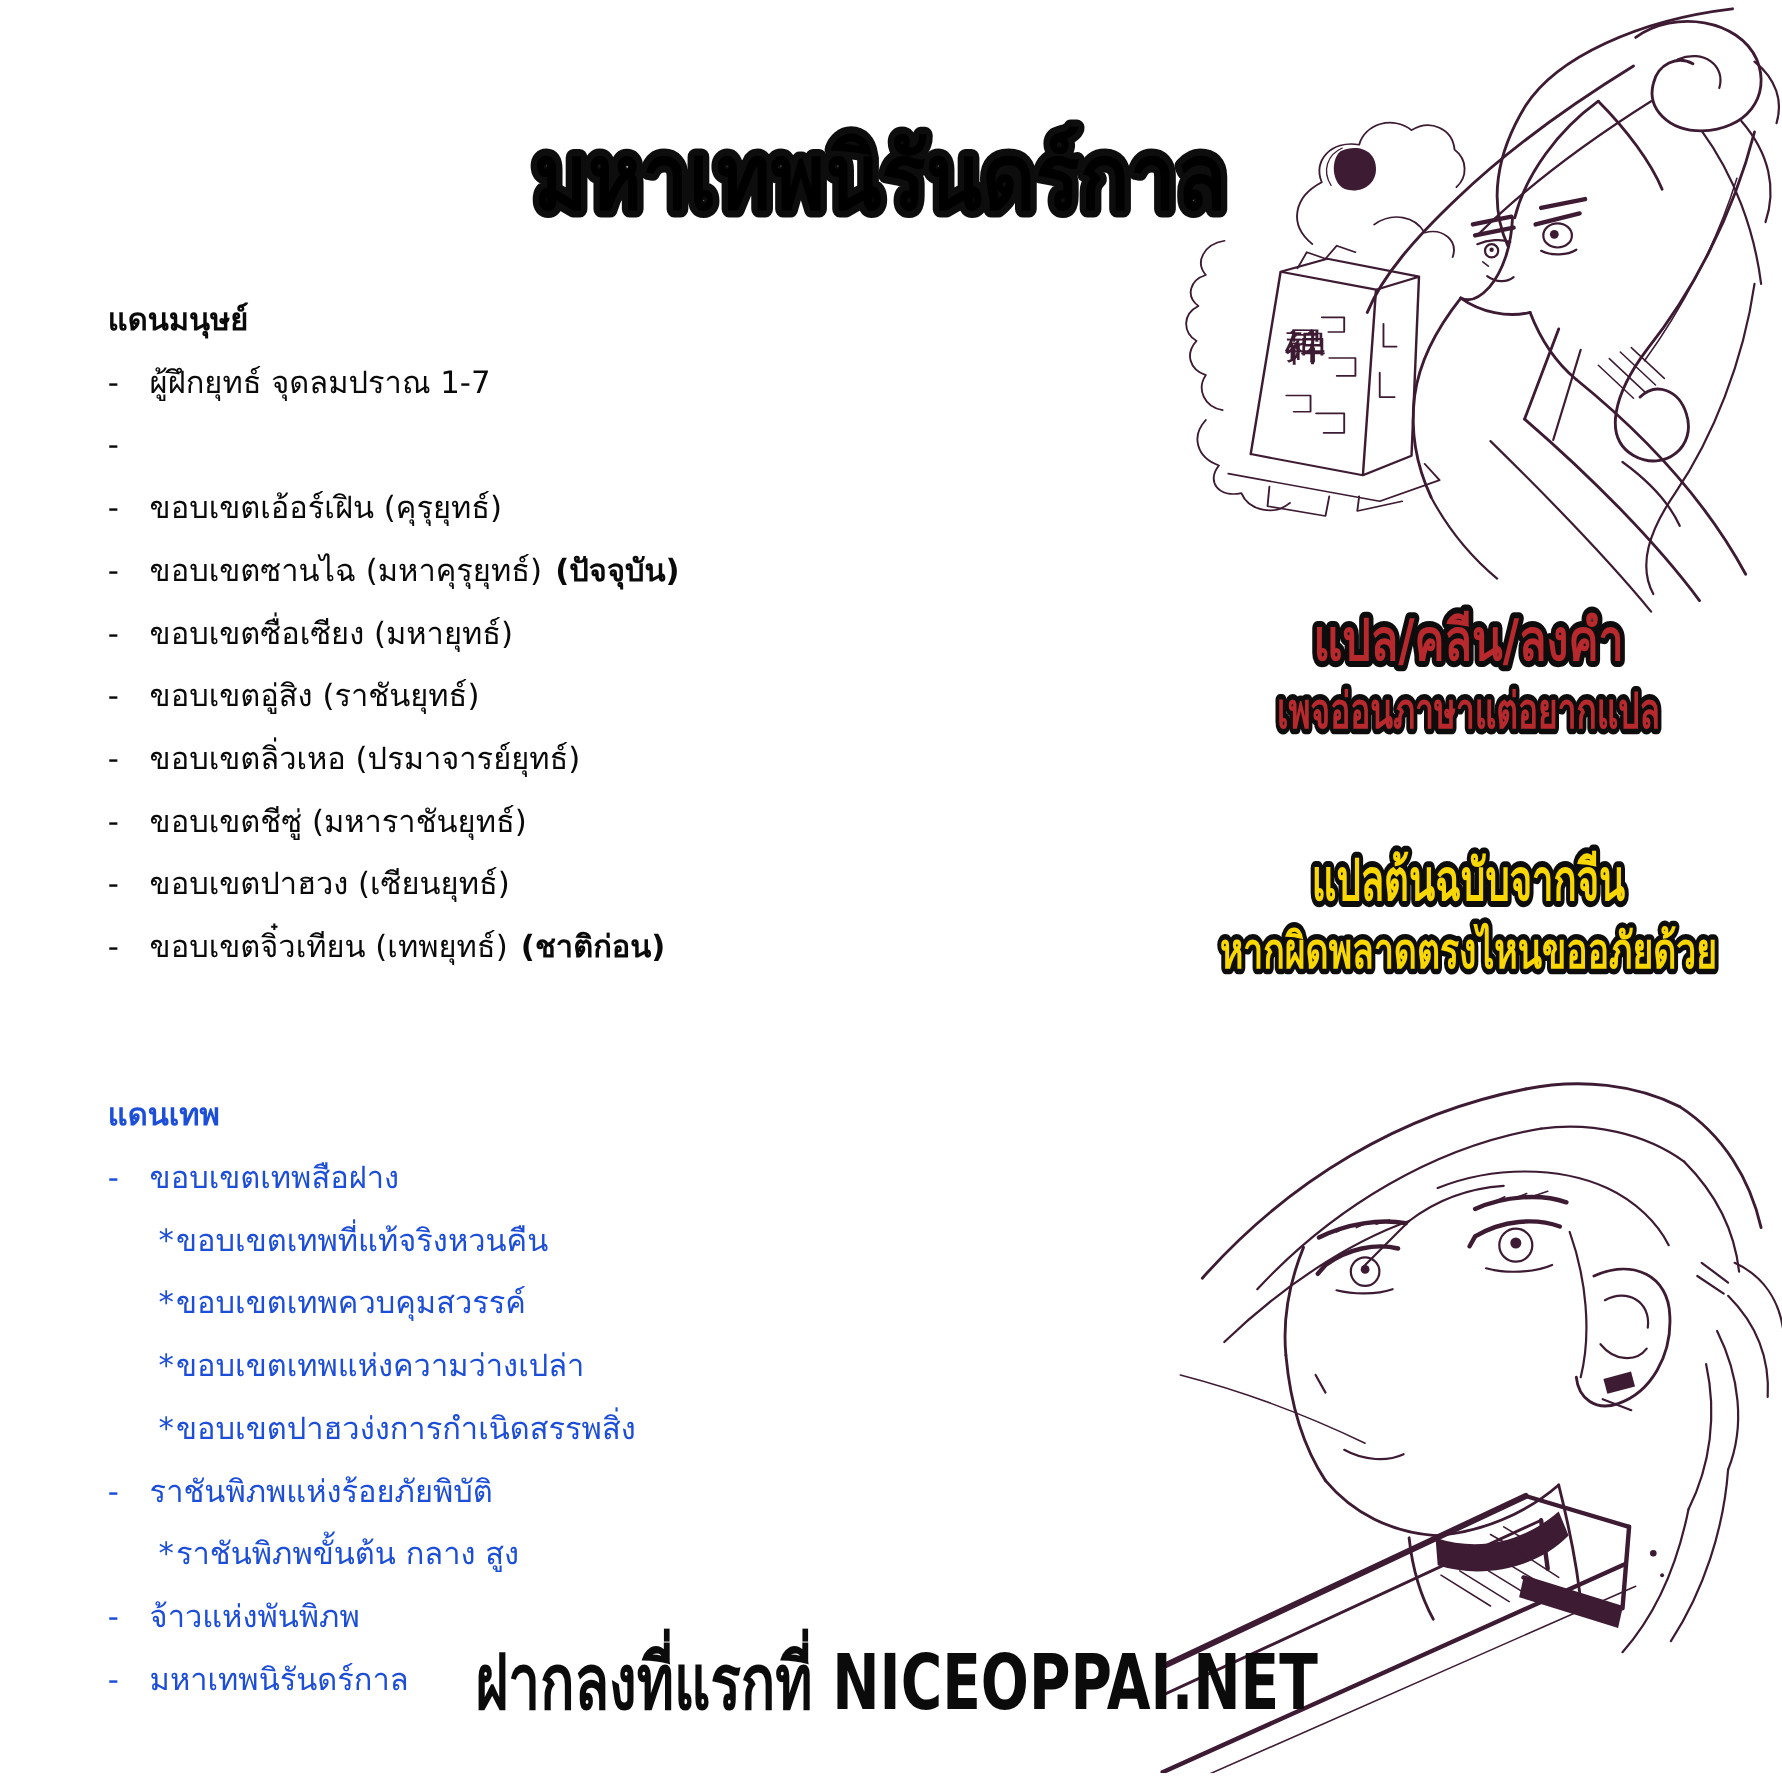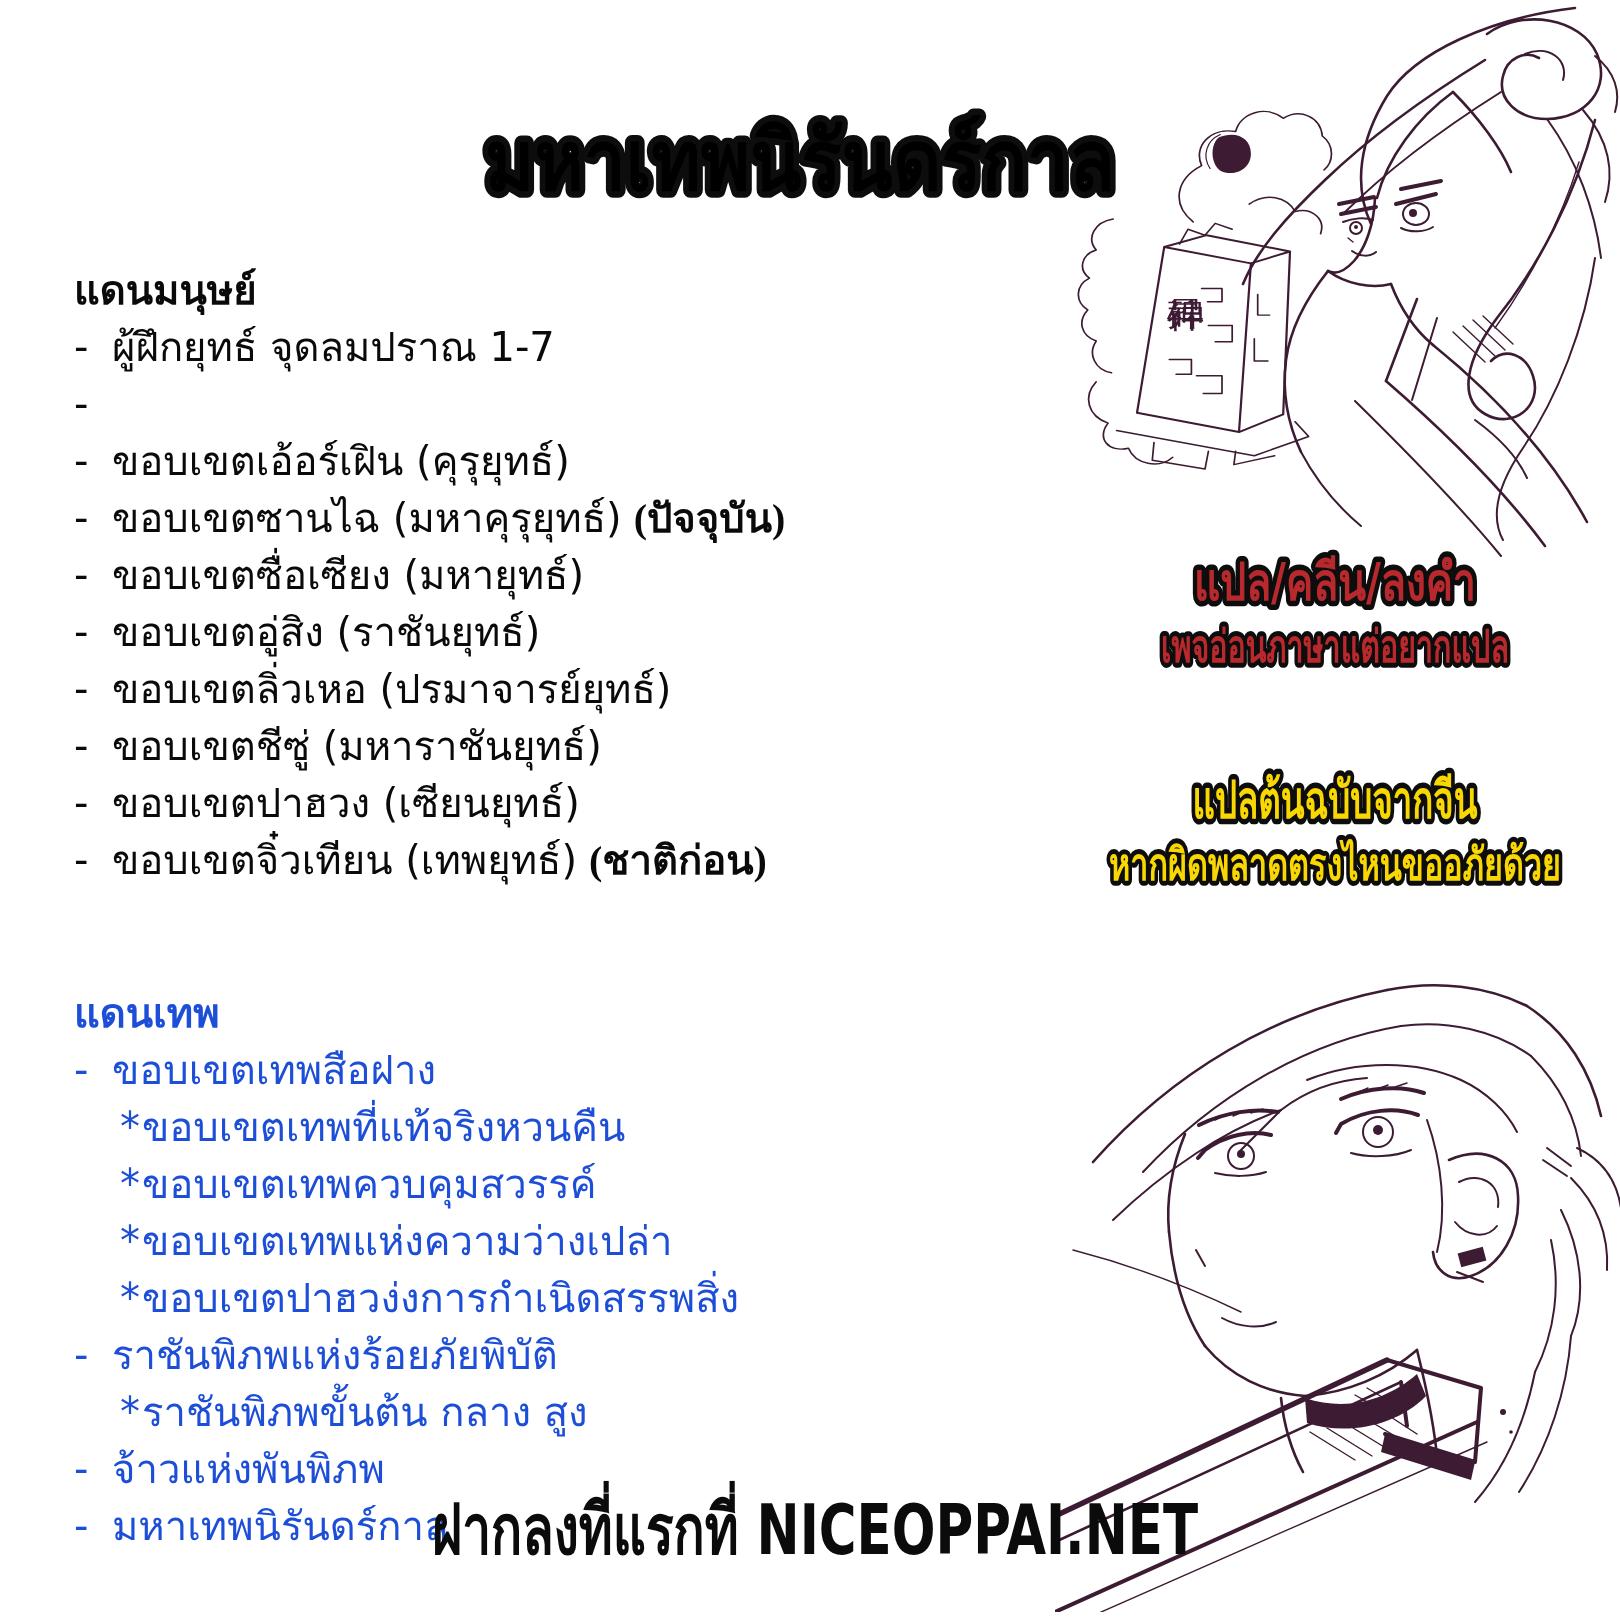--- a/index.html
+++ b/index.html
@@ -6,27 +6,27 @@
   .page{position:relative;width:1620px;height:1612px;background:#ffffff;overflow:hidden;
         font-family:"DejaVu Sans","Liberation Sans",sans-serif;}
   .abs{position:absolute;}
   
   .otext{paint-order:stroke;stroke-linejoin:round;stroke-linecap:round;
          fill:currentColor;font-weight:700;
          font-family:"DejaVu Sans","Liberation Sans",sans-serif;}
   .plain{fill:currentColor;font-weight:700;
          font-family:"DejaVu Sans","Liberation Sans",sans-serif;}
   
-  .list{position:absolute;font-size:40px;line-height:57px;}
+  .list{position:absolute;font-size:28px;line-height:57px;margin-left:24px;}
   .list-header{font-weight:700;}
   .li{display:flex;align-items:baseline;}
   .li .bullet{flex:0 0 38px;}
   .li.sub{margin-left:46px;}
   .li.sub .bullet{flex:0 0 auto;margin-right:2px;}
-  .note{font-weight:700;margin-left:12px;font-family:Liberation Serif, serif;}
+  .note{font-weight:700;margin-left:12px;}
   .note:empty{display:none;}
   
   .ink path,.ink circle,.ink ellipse,.ink rect,.ink line{
       stroke:currentColor;fill:none;stroke-width:2.6;
       stroke-linecap:round;stroke-linejoin:round;}
   .ink .fill{fill:currentColor;stroke:none;}
   .ink .w1{stroke-width:1.4;}
   .ink .w2{stroke-width:2;}
   .ink .w4{stroke-width:4;}
   .ink .w5{stroke-width:5.5;}

